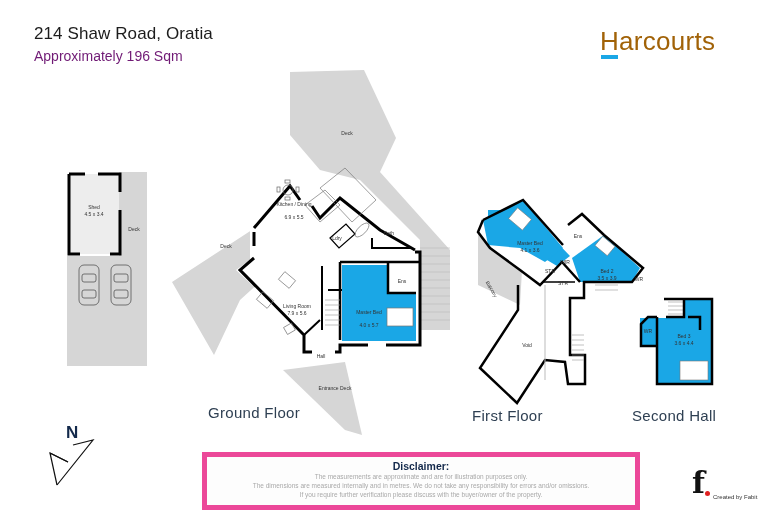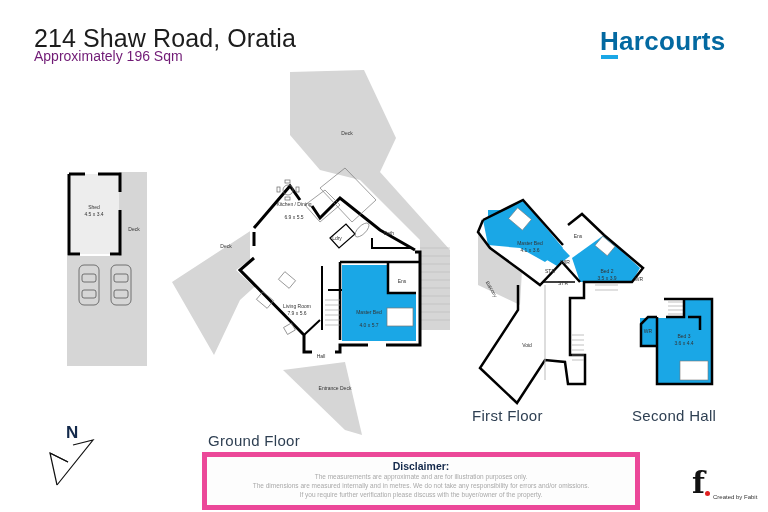--- a/index.html
+++ b/index.html
@@ -1,19 +1,19 @@
 <!DOCTYPE html>
 <html><head>
   <meta charset="utf-8">
   <style>
     html, body { margin:0; padding:0; background:#ffffff; }
     body { width:768px; height:512px; position:relative; overflow:hidden; font-family:"Liberation Sans", sans-serif; }
-    .title { position:absolute; left:34px; top:24px; font-size:25px; color:#1c1c1c; letter-spacing:0.1px; }
+    .title { position:absolute; left:34px; top:24px; font-size:17px; color:#1c1c1c; letter-spacing:0.1px; }
     .subtitle { position:absolute; left:34px; top:48px; font-size:14px; color:#701a75; }
-    .brand { position:absolute; left:600px; top:26px; font-size:26px; font-weight:bold; color:#0369a1; letter-spacing:0.3px; }
+    .brand { position:absolute; left:600px; top:26px; font-size:26px; font-weight:normal; color:#a16207; letter-spacing:0.3px; }
     .brand-bar { position:absolute; left:601px; top:55px; width:17px; height:4px; background:#1aa7e6; }
     svg.plan { position:absolute; left:0; top:0; }
     .floor-label { position:absolute; font-size:15px; color:#2e3f52; letter-spacing:0.3px; }
     .disclaimer { position:absolute; left:202px; top:452px; width:428px; height:48px; border:5px solid #ec4899; background:#fdfdfd; text-align:center; }
     .disc-title { font-size:10.5px; font-weight:bold; color:#13294b; margin-top:3px; }
     .disc-line { font-size:6.5px; color:#a9a9a9; line-height:9px; white-space:nowrap; }
     .fabit-f { position:absolute; left:692px; top:468px; font-family:"DejaVu Serif", serif; font-size:30px; font-weight:bold; color:#111; line-height:30px; }
     .fabit-dot { position:absolute; left:705px; top:491px; width:5px; height:5px; border-radius:50%; background:#e02020; }
     .fabit-text { position:absolute; left:713px; top:494px; font-size:6px; color:#333; }
     .rl { font-family:"Liberation Sans", sans-serif; font-size:5px; fill:#333; text-anchor:middle; }
@@ -178,21 +178,21 @@
   </g>
 
   <g>
     <polyline points="68,462 50,453 57,485" fill="none" stroke="#111" stroke-width="1.2"></polyline>
     <polyline points="57,485 93,440 73,445" fill="none" stroke="#111" stroke-width="1.2"></polyline>
     <line x1="50" y1="453" x2="68" y2="462" stroke="#111" stroke-width="1.2"></line>
   </g>
   <text x="66" y="438" font-family="Liberation Sans, sans-serif" font-size="17" font-weight="bold" fill="#13294b">N</text>
 </svg>
 
-<div class="floor-label" style="left:208px; top:432px;">Ground Floor</div>
+<div class="floor-label" style="left:208px; top:404px;">Ground Floor</div>
 <div class="floor-label" style="left:472px; top:407px;">First Floor</div>
 <div class="floor-label" style="left:632px; top:407px;">Second Hall</div>
 
 <div class="disclaimer">
   <div class="disc-title">Disclaimer:</div>
   <div class="disc-line">The measurements are approximate and are for illustration purposes only.</div>
   <div class="disc-line">The dimensions are measured internally and in metres. We do not take any responsibility for errors and/or omissions.</div>
   <div class="disc-line">If you require further verification please discuss with the buyer/owner of the property.</div>
 </div>
 

